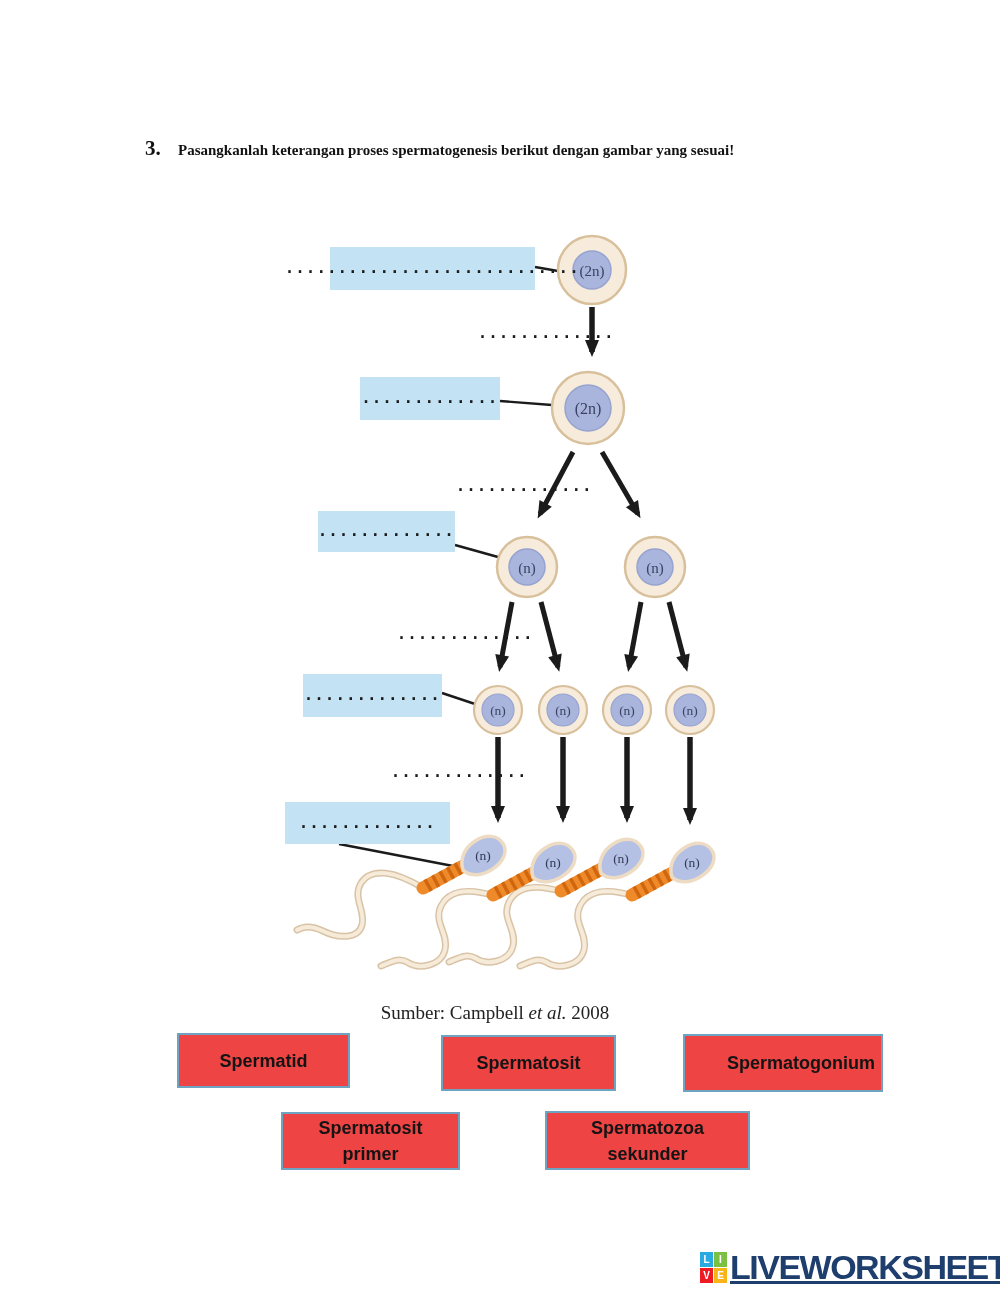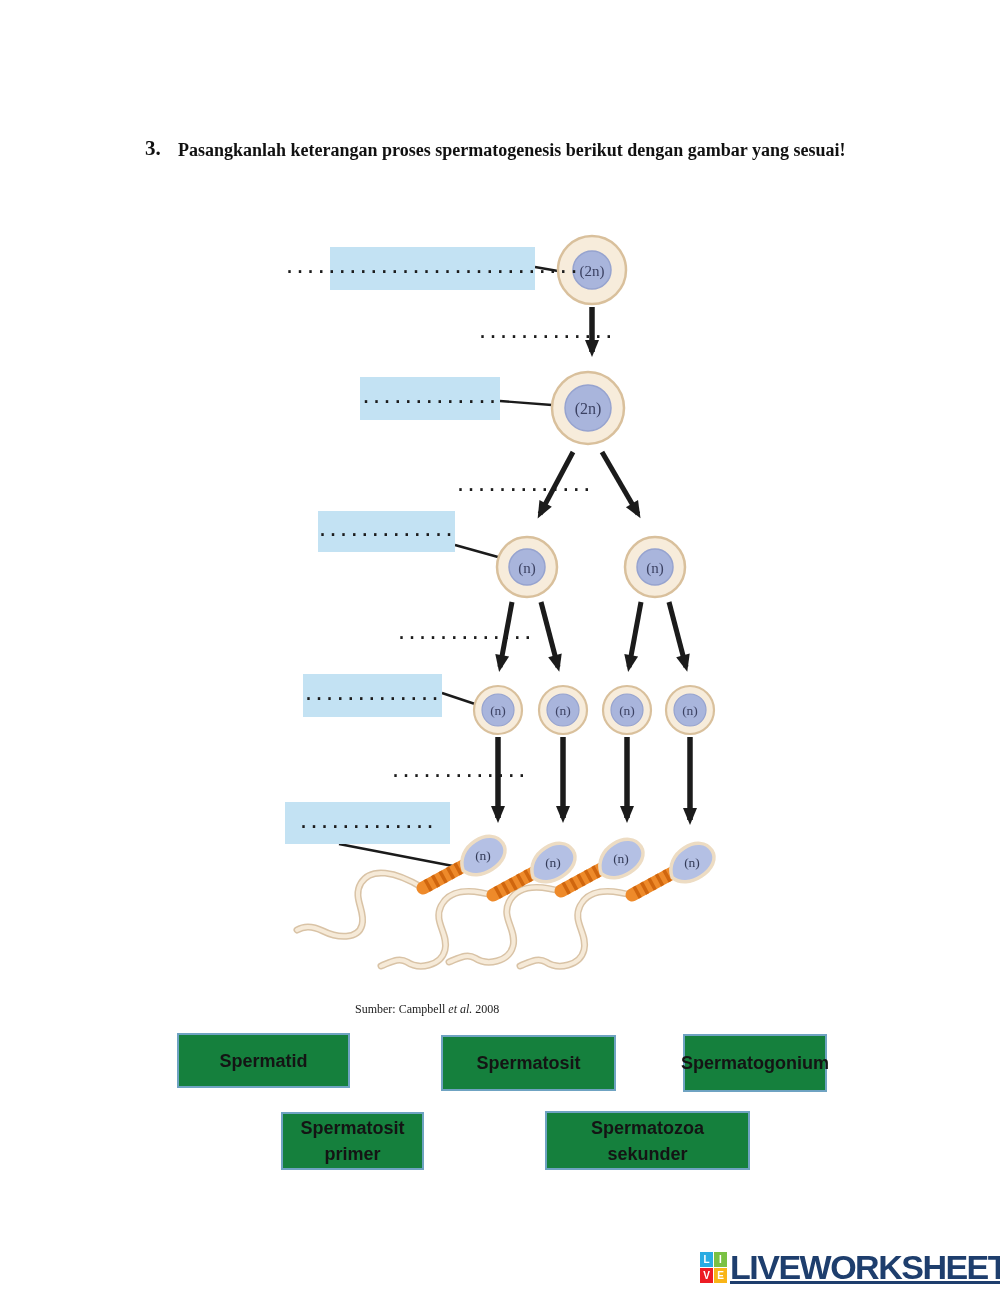--- a/index.html
+++ b/index.html
@@ -3,41 +3,41 @@
 <meta charset="utf-8">
 <style>
   html,body{margin:0;padding:0;background:#ffffff;}
   .page{
     position:relative;width:1000px;height:1291px;background:#ffffff;
     font-family:"Liberation Serif",serif;overflow:hidden;
   }
   
   .question{position:absolute;left:145px;top:136px;display:flex;align-items:flex-start;}
   .qnum{font-weight:bold;font-size:21px;width:33px;color:#111;}
-  .qtext{margin:0;width:690px;font-weight:bold;font-size:18px;line-height:29px;color:#111;}
+  .qtext{margin:0;width:690px;font-weight:bold;font-size:15px;line-height:29px;color:#111;}
   
   .art{position:absolute;left:0;top:0;width:1000px;height:1291px;}
   
   .ansbox{
     position:absolute;display:flex;align-items:center;justify-content:center;
   }
   .dots{
     font-family:"DejaVu Sans Mono",monospace;font-weight:bold;font-size:15px;
     letter-spacing:1.5px;color:#1c1c1c;line-height:15px;white-space:nowrap;
   }
   .stepdots{position:absolute;text-align:center;}
   
   .caption{
-    position:absolute;left:355px;top:1002px;width:280px;
-    font-size:12px;color:#222;
+    position:absolute;left:355px;top:1002px;width:280px;text-align:center;
+    font-size:19px;color:#222;
   }
   .caption i{font-style:italic;}
   
   .labelbox{
-    position:absolute;background:#15803d;border:2px solid #6fa3c2;
+    position:absolute;background:#ef4444;border:2px solid #6fa3c2;
     display:flex;align-items:center;justify-content:center;text-align:center;
     font-family:"Liberation Sans",sans-serif;font-weight:bold;font-size:18px;
     color:#141414;line-height:26px;padding:8px 6px;box-sizing:border-box;
   }
   
   .logo{position:absolute;left:700px;top:1252px;display:flex;align-items:center;cursor:pointer;}
   .logo-grid{
     display:grid;grid-template-columns:13px 13px;grid-template-rows:15px 15px;
     gap:1px;margin-right:3px;
   }
@@ -199,24 +199,24 @@
   <div class="caption">
     <span>Sumber: Campbell </span><i>et al.</i><span> 2008</span>
   </div>
 
   <div class="labelbox" style="left:177px;top:1033px;width:173px;height:55px;">
     <span>Spermatid</span>
   </div>
   <div class="labelbox" style="left:441px;top:1035px;width:175px;height:56px;">
     <span>Spermatosit</span>
   </div>
-  <div class="labelbox" style="left:683px;top:1034px;width:144px;height:58px;">
+  <div class="labelbox" style="left:683px;top:1034px;width:200px;height:58px;justify-content:flex-end;">
     <span>Spermatogonium</span>
   </div>
-  <div class="labelbox" style="left:281px;top:1112px;width:143px;height:58px;">
+  <div class="labelbox" style="left:281px;top:1112px;width:179px;height:58px;">
     <span style="width:120px;">Spermatosit primer</span>
   </div>
   <div class="labelbox" style="left:545px;top:1111px;width:205px;height:59px;">
     <span style="width:130px;">Spermatozoa sekunder</span>
   </div>
 
   <div class="logo">
     <div class="logo-grid">
       <span class="logo-sq" style="background: rgb(41, 171, 226);">L</span>
       <span class="logo-sq" style="background: rgb(122, 193, 67);">I</span>

